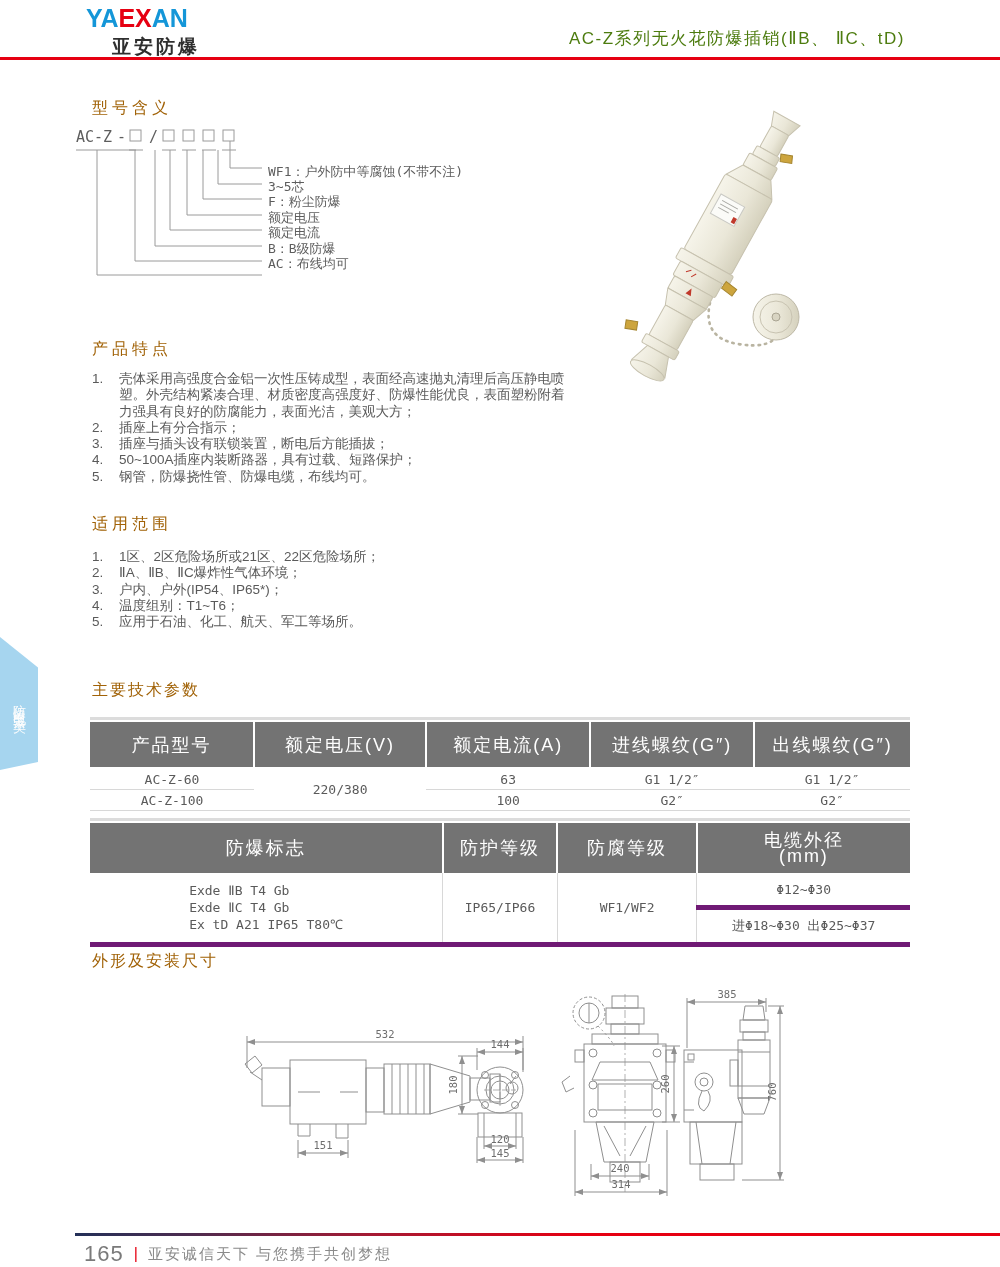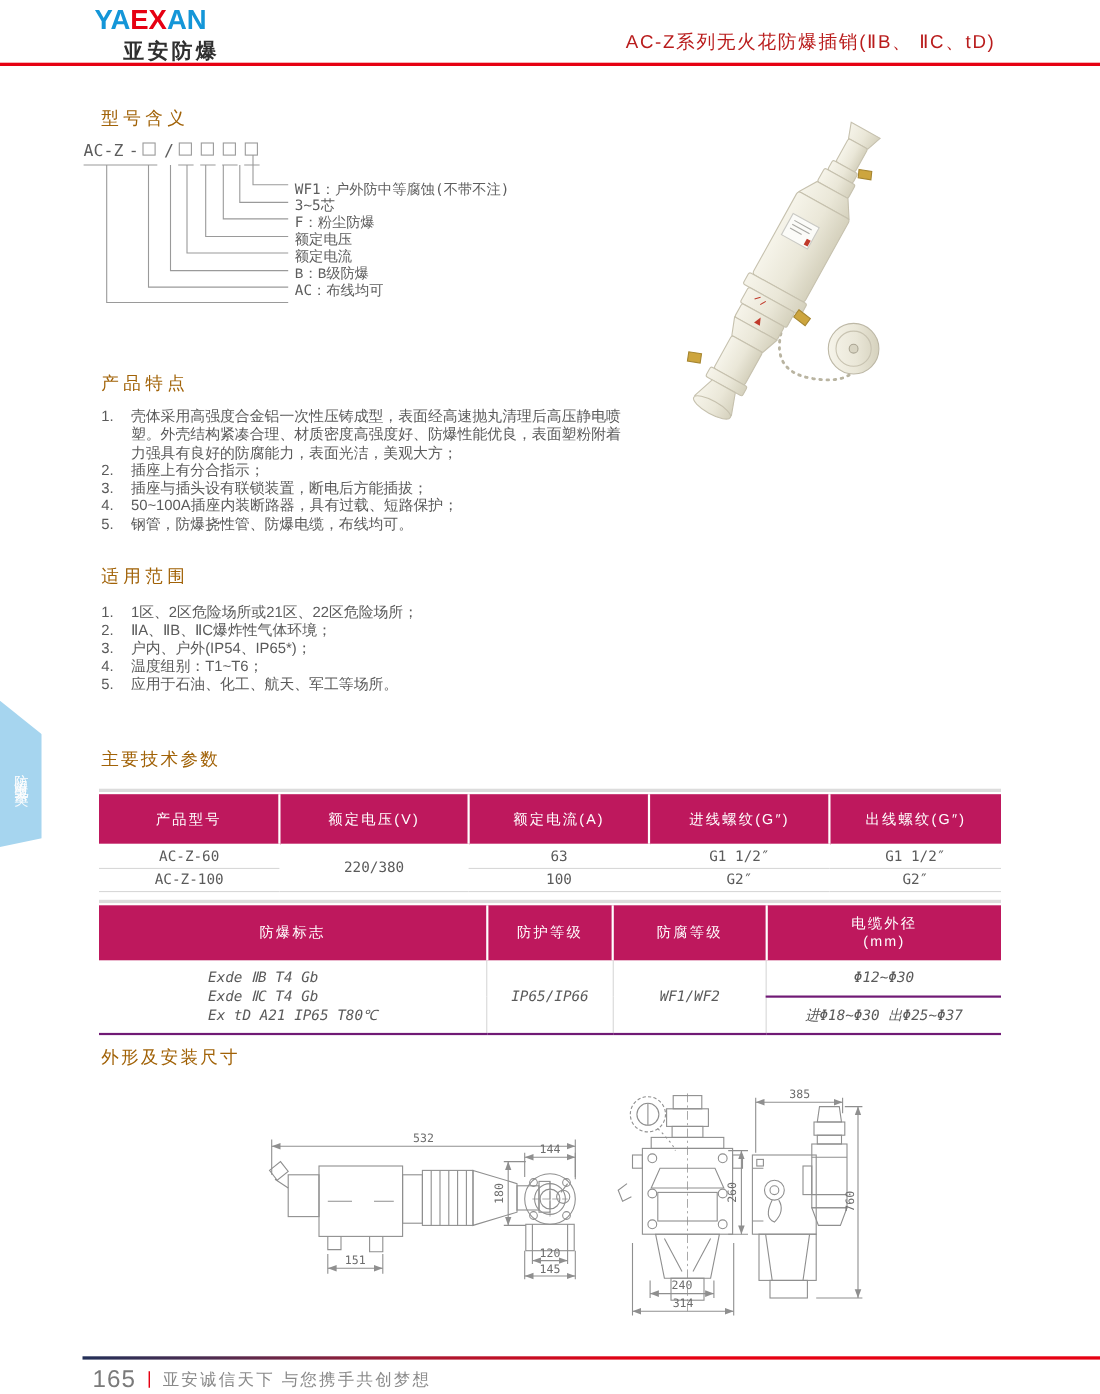--- a/index.html
+++ b/index.html
@@ -6,42 +6,42 @@
   body{
     width:1000px;height:1267px;position:relative;background:#fff;overflow:hidden;
     font-family:"Liberation Sans","DejaVu Sans",sans-serif;color:#5f5f5f;
   }
   .abs{position:absolute;}
   
   .logo{left:86px;top:2px;font-weight:bold;font-size:25px;letter-spacing:0px;line-height:32px;}
   .logo .blue{color:#1496d8;}
   .logo .red{color:#e60012;}
   .logo-sub{left:112px;top:34px;font-weight:bold;font-size:19px;color:#2f2f2f;letter-spacing:3px;}
-  .page-title{right:95px;top:27px;font-size:17px;color:#b91c1c;letter-spacing:1.5px;}
+  .page-title{right:95px;top:27px;font-size:17px;color:#4d7c0f;letter-spacing:1.5px;}
   .red-rule{left:0;top:57px;width:1000px;height:3px;background:#e60012;}
   
   .sec-h{font-size:16px;color:#a16207;letter-spacing:4px;}
   
   .model-label{position:absolute;left:268px;font-size:13px;color:#5d5d5d;white-space:nowrap;font-family:"DejaVu Sans Mono",monospace;}
   
   .list{position:absolute;font-size:13.5px;line-height:16.3px;color:#5a5a5a;}
   .li{position:relative;padding-left:27px;}
   .li .num{position:absolute;left:0;top:0;}
   
   .tblwrap{position:absolute;left:90px;width:820px;}
   .tstrip{height:3px;background:#dcdcdc;margin-bottom:2px;}
   table{border-collapse:collapse;width:100%;table-layout:fixed;}
-  th{background:#be185d;color:#fff;font-weight:normal;font-size:13px;letter-spacing:2px;padding:0;}
+  th{background:#737373;color:#fff;font-weight:normal;font-size:18px;letter-spacing:2px;padding:0;}
   th+th{border-left:2px solid #fff;}
   .t1 th{height:45px;}
   .t2 th{height:50px;}
   td{text-align:center;font-family:"DejaVu Sans Mono",monospace;font-size:13px;color:#5a5a5a;padding:0;}
   .t1 td{height:20px;border-bottom:1px solid #d8d8d8;}
   .t1 th{border-bottom:2px solid #fff;}
-  .t2 td{border-bottom:2px solid #701a75;font-style:italic;}
+  .t2 td{border-bottom:5px solid #701a75;}
   .t2 tbody td.vline{border-left:1px solid #d8d8d8;}
   .t2 .cablecell{height:32px;}
   .marks-inner{display:inline-block;text-align:left;line-height:17px;}
   .hdr2{line-height:16px;}
   
   .dim{font-family:"DejaVu Sans Mono",monospace;font-size:10.5px;fill:#6e6e6e;}
   .modeltext{font-family:"DejaVu Sans Mono",monospace;font-size:15px;fill:#5d5d5d;}
   
   .side-tab{left:0;top:637px;width:38px;height:133px;background:#a6d5ef;
     clip-path:polygon(0 0,100% 23%,100% 94%,0 100%);

